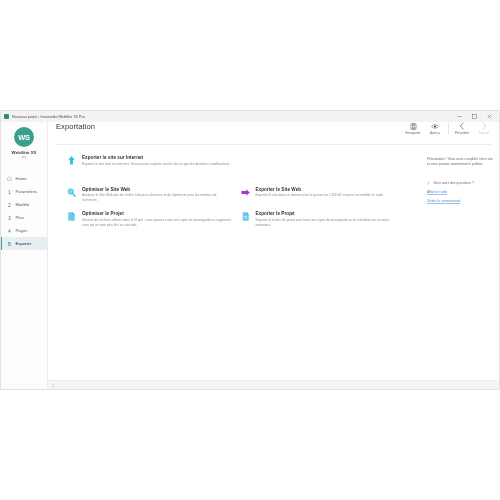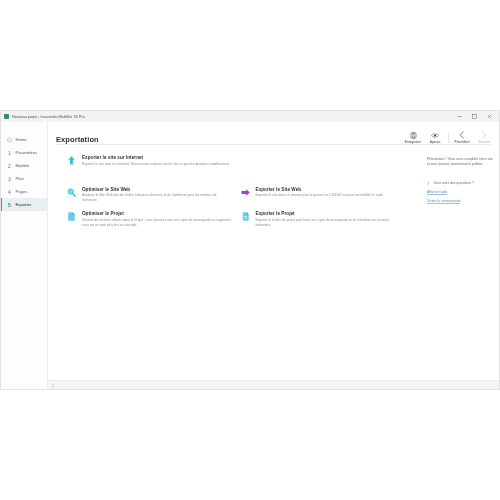--- a/index.html
+++ b/index.html
@@ -165,24 +165,23 @@
     display: flex;
     flex-direction: column;
     min-width: 0;
     background: #ffffff;
   }
 
   .topbar {
     height: 22px;
     flex: 0 0 22px;
     display: flex;
-    align-items: flex-end;
+    align-items: flex-start;
     padding: 0 4px 0 8px;
     box-sizing: border-box;
-    font-weight: bold;
   }
   .page-title {
     font-size: 7.5px;
     color: #2f3033;
     flex: 1 1 auto;
     letter-spacing: .1px;
   }
   .tool-group {
     display: flex;
     align-items: flex-start;
@@ -341,20 +340,25 @@
             <line x1="8.5" y1="1.5" x2="1.5" y2="8.5" stroke="currentColor" stroke-width="0.9"></line>
           </svg>
       </div>
     </div>
   </div>
 
   <div class="win-body">
 
     <div class="sidebar">
 
+      <div class="brand">
+        <div class="brand-logo">WS</div>
+        <div class="brand-name">WebSite X5</div>
+        <div class="brand-edition">pro</div>
+      </div>
 
       <div class="nav">
 
         <div class="nav-item">
           <span class="nav-ico">
             <svg width="5" height="5" viewBox="0 0 12 12">
                 <path d="M1.5 5.5 L6 1.8 L10.5 5.5 L10.5 10.2 L1.5 10.2 Z" fill="none" stroke="currentColor" stroke-width="0.9" stroke-linejoin="round"></path>
               </svg>
           </span>
           <span class="nav-label">Home</span>

